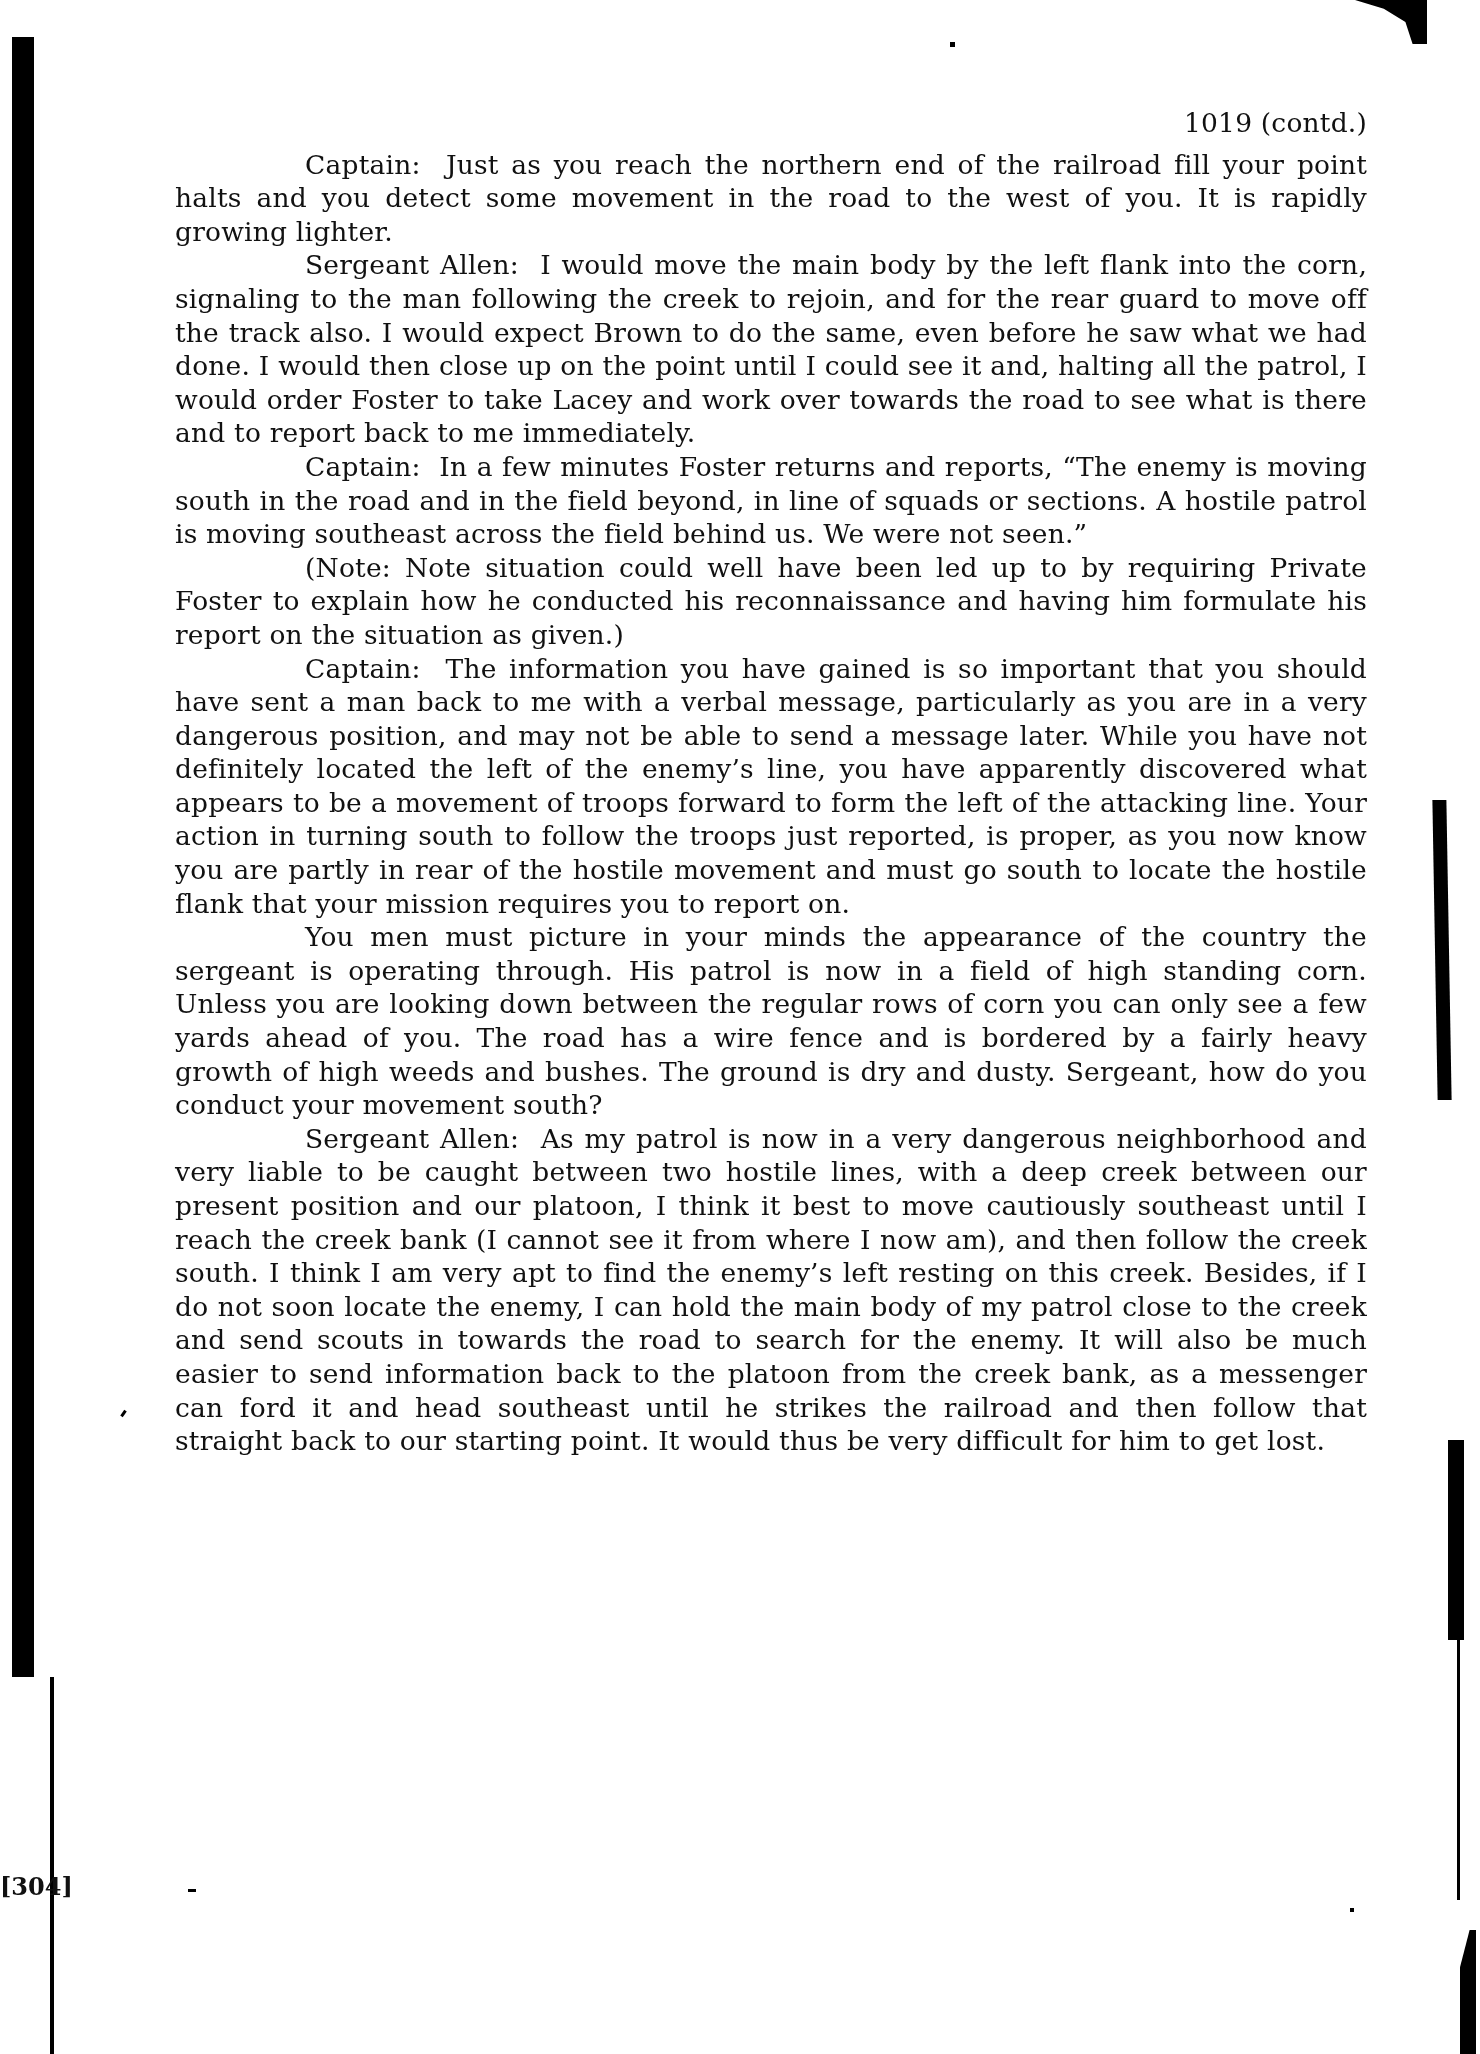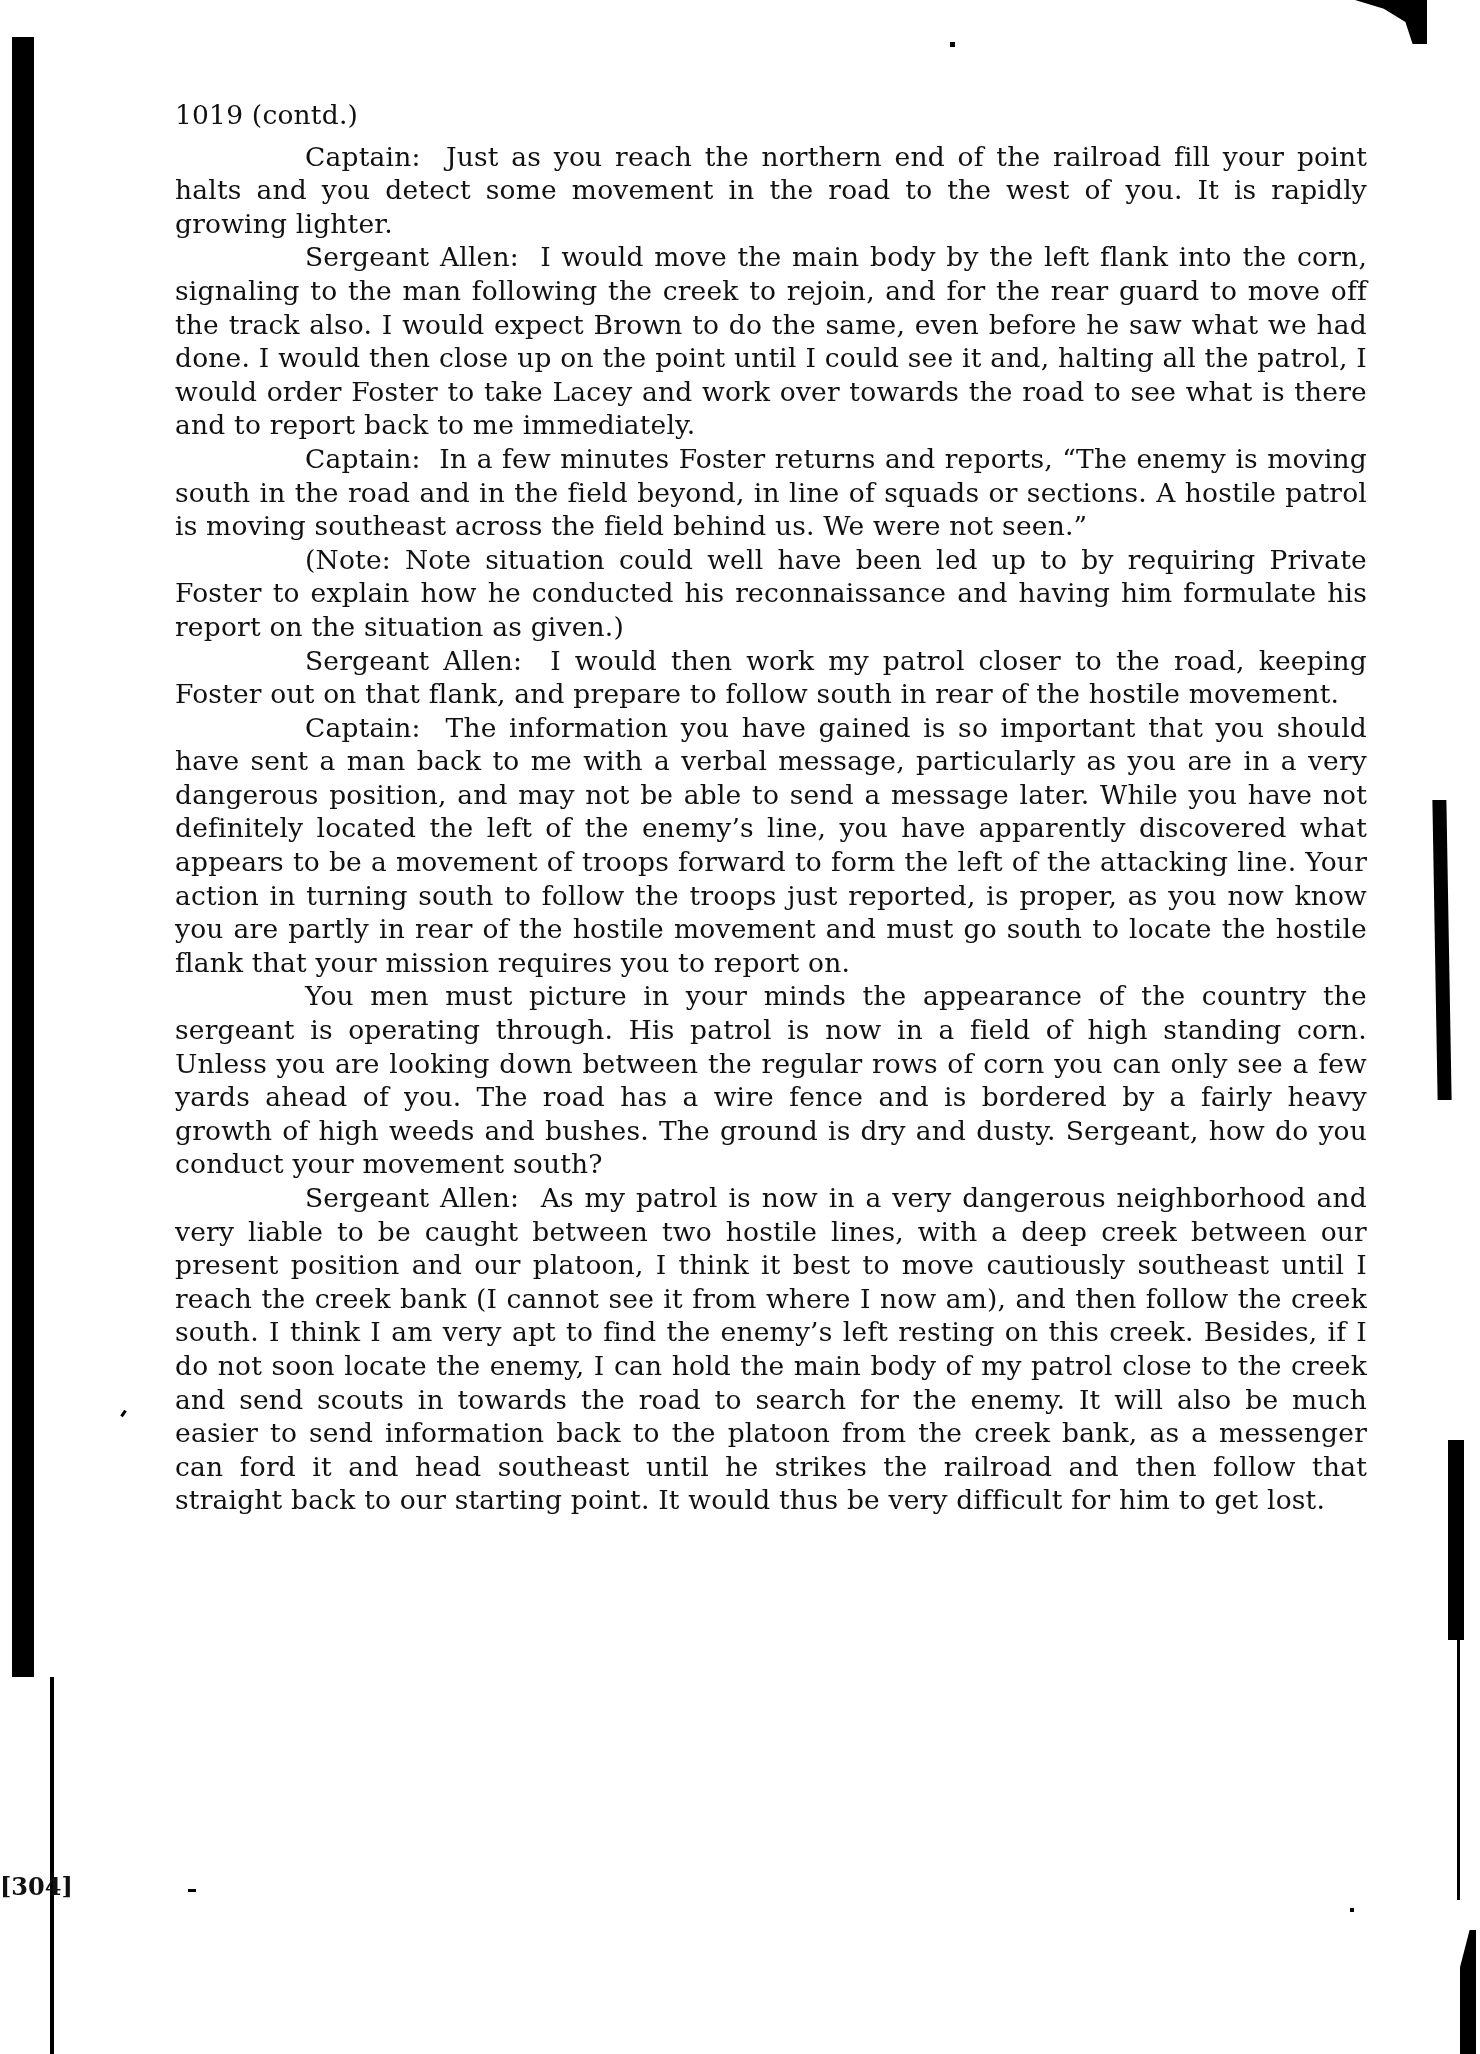--- a/index.html
+++ b/index.html
@@ -36,21 +36,21 @@
     .right-bar-4 {
       position: absolute; left: 1460px; top: 1930px; width: 16px; height: 124px; background: #000;
       clip-path: polygon(60% 0, 100% 0, 100% 100%, 0 100%, 0 30%);
     }
     .speck { position: absolute; background: #000; }
 
     .content {
       position: absolute; left: 175px; top: 98px; width: 1192px;
       font-size: 26.5px; line-height: 33.6px; letter-spacing: 0.2px;
     }
-    .section-head { margin: 0 0 8px 0; }
+    .section-head { margin: 8px 0 8px 0; text-align: right; }
     .para { margin: 0; text-indent: 130px; text-align: justify; }
     .speaker { font-weight: normal; }
     .page-number {
       position: absolute; left: 0; width: 1480px; top: 1872px;
       font-weight: bold; font-size: 24px;
     }
   </style>
 </head>
 <body>
 
@@ -80,24 +80,20 @@
       <span>I would move the main body by the left flank into the corn, signaling to the man following the creek to rejoin, and for the rear guard to move off the track also. I would expect Brown to do the same, even before he saw what we had done. I would then close up on the point until I could see it and, halting all the patrol, I would order Foster to take Lacey and work over towards the road to see what is there and to report back to me immediately.</span>
     </p>
     <p class="para">
       <span class="speaker">Captain:</span>&nbsp;
       <span>In a few minutes Foster returns and reports, “The enemy is moving south in the road and in the field beyond, in line of squads or sections. A hostile patrol is moving southeast across the field behind us. We were not seen.”</span>
     </p>
     <p class="para">
       <span>(Note: Note situation could well have been led up to by requiring Private Foster to explain how he conducted his reconnaissance and having him formulate his report on the situation as given.)</span>
     </p>
     <p class="para">
-      <span class="speaker">Sergeant Allen:</span>&nbsp;
-      <span>I would then work my patrol closer to the road, keeping Foster out on that flank, and prepare to follow south in rear of the hostile movement.</span>
-    </p>
-    <p class="para">
       <span class="speaker">Captain:</span>&nbsp;
       <span>The information you have gained is so important that you should have sent a man back to me with a verbal message, particularly as you are in a very dangerous position, and may not be able to send a message later. While you have not definitely located the left of the enemy’s line, you have apparently discovered what appears to be a movement of troops forward to form the left of the attacking line. Your action in turning south to follow the troops just reported, is proper, as you now know you are partly in rear of the hostile movement and must go south to locate the hostile flank that your mission requires you to report on.</span>
     </p>
     <p class="para">
       <span>You men must picture in your minds the appearance of the country the sergeant is operating through. His patrol is now in a field of high standing corn. Unless you are looking down between the regular rows of corn you can only see a few yards ahead of you. The road has a wire fence and is bordered by a fairly heavy growth of high weeds and bushes. The ground is dry and dusty. Sergeant, how do you conduct your movement south?</span>
     </p>
     <p class="para">
       <span class="speaker">Sergeant Allen:</span>&nbsp;
       <span>As my patrol is now in a very dangerous neighborhood and very liable to be caught between two hostile lines, with a deep creek between our present position and our platoon, I think it best to move cautiously southeast until I reach the creek bank (I cannot see it from where I now am), and then follow the creek south. I think I am very apt to find the enemy’s left resting on this creek. Besides, if I do not soon locate the enemy, I can hold the main body of my patrol close to the creek and send scouts in towards the road to search for the enemy. It will also be much easier to send information back to the platoon from the creek bank, as a messenger can ford it and head southeast until he strikes the railroad and then follow that straight back to our starting point. It would thus be very difficult for him to get lost.</span>
     </p>

